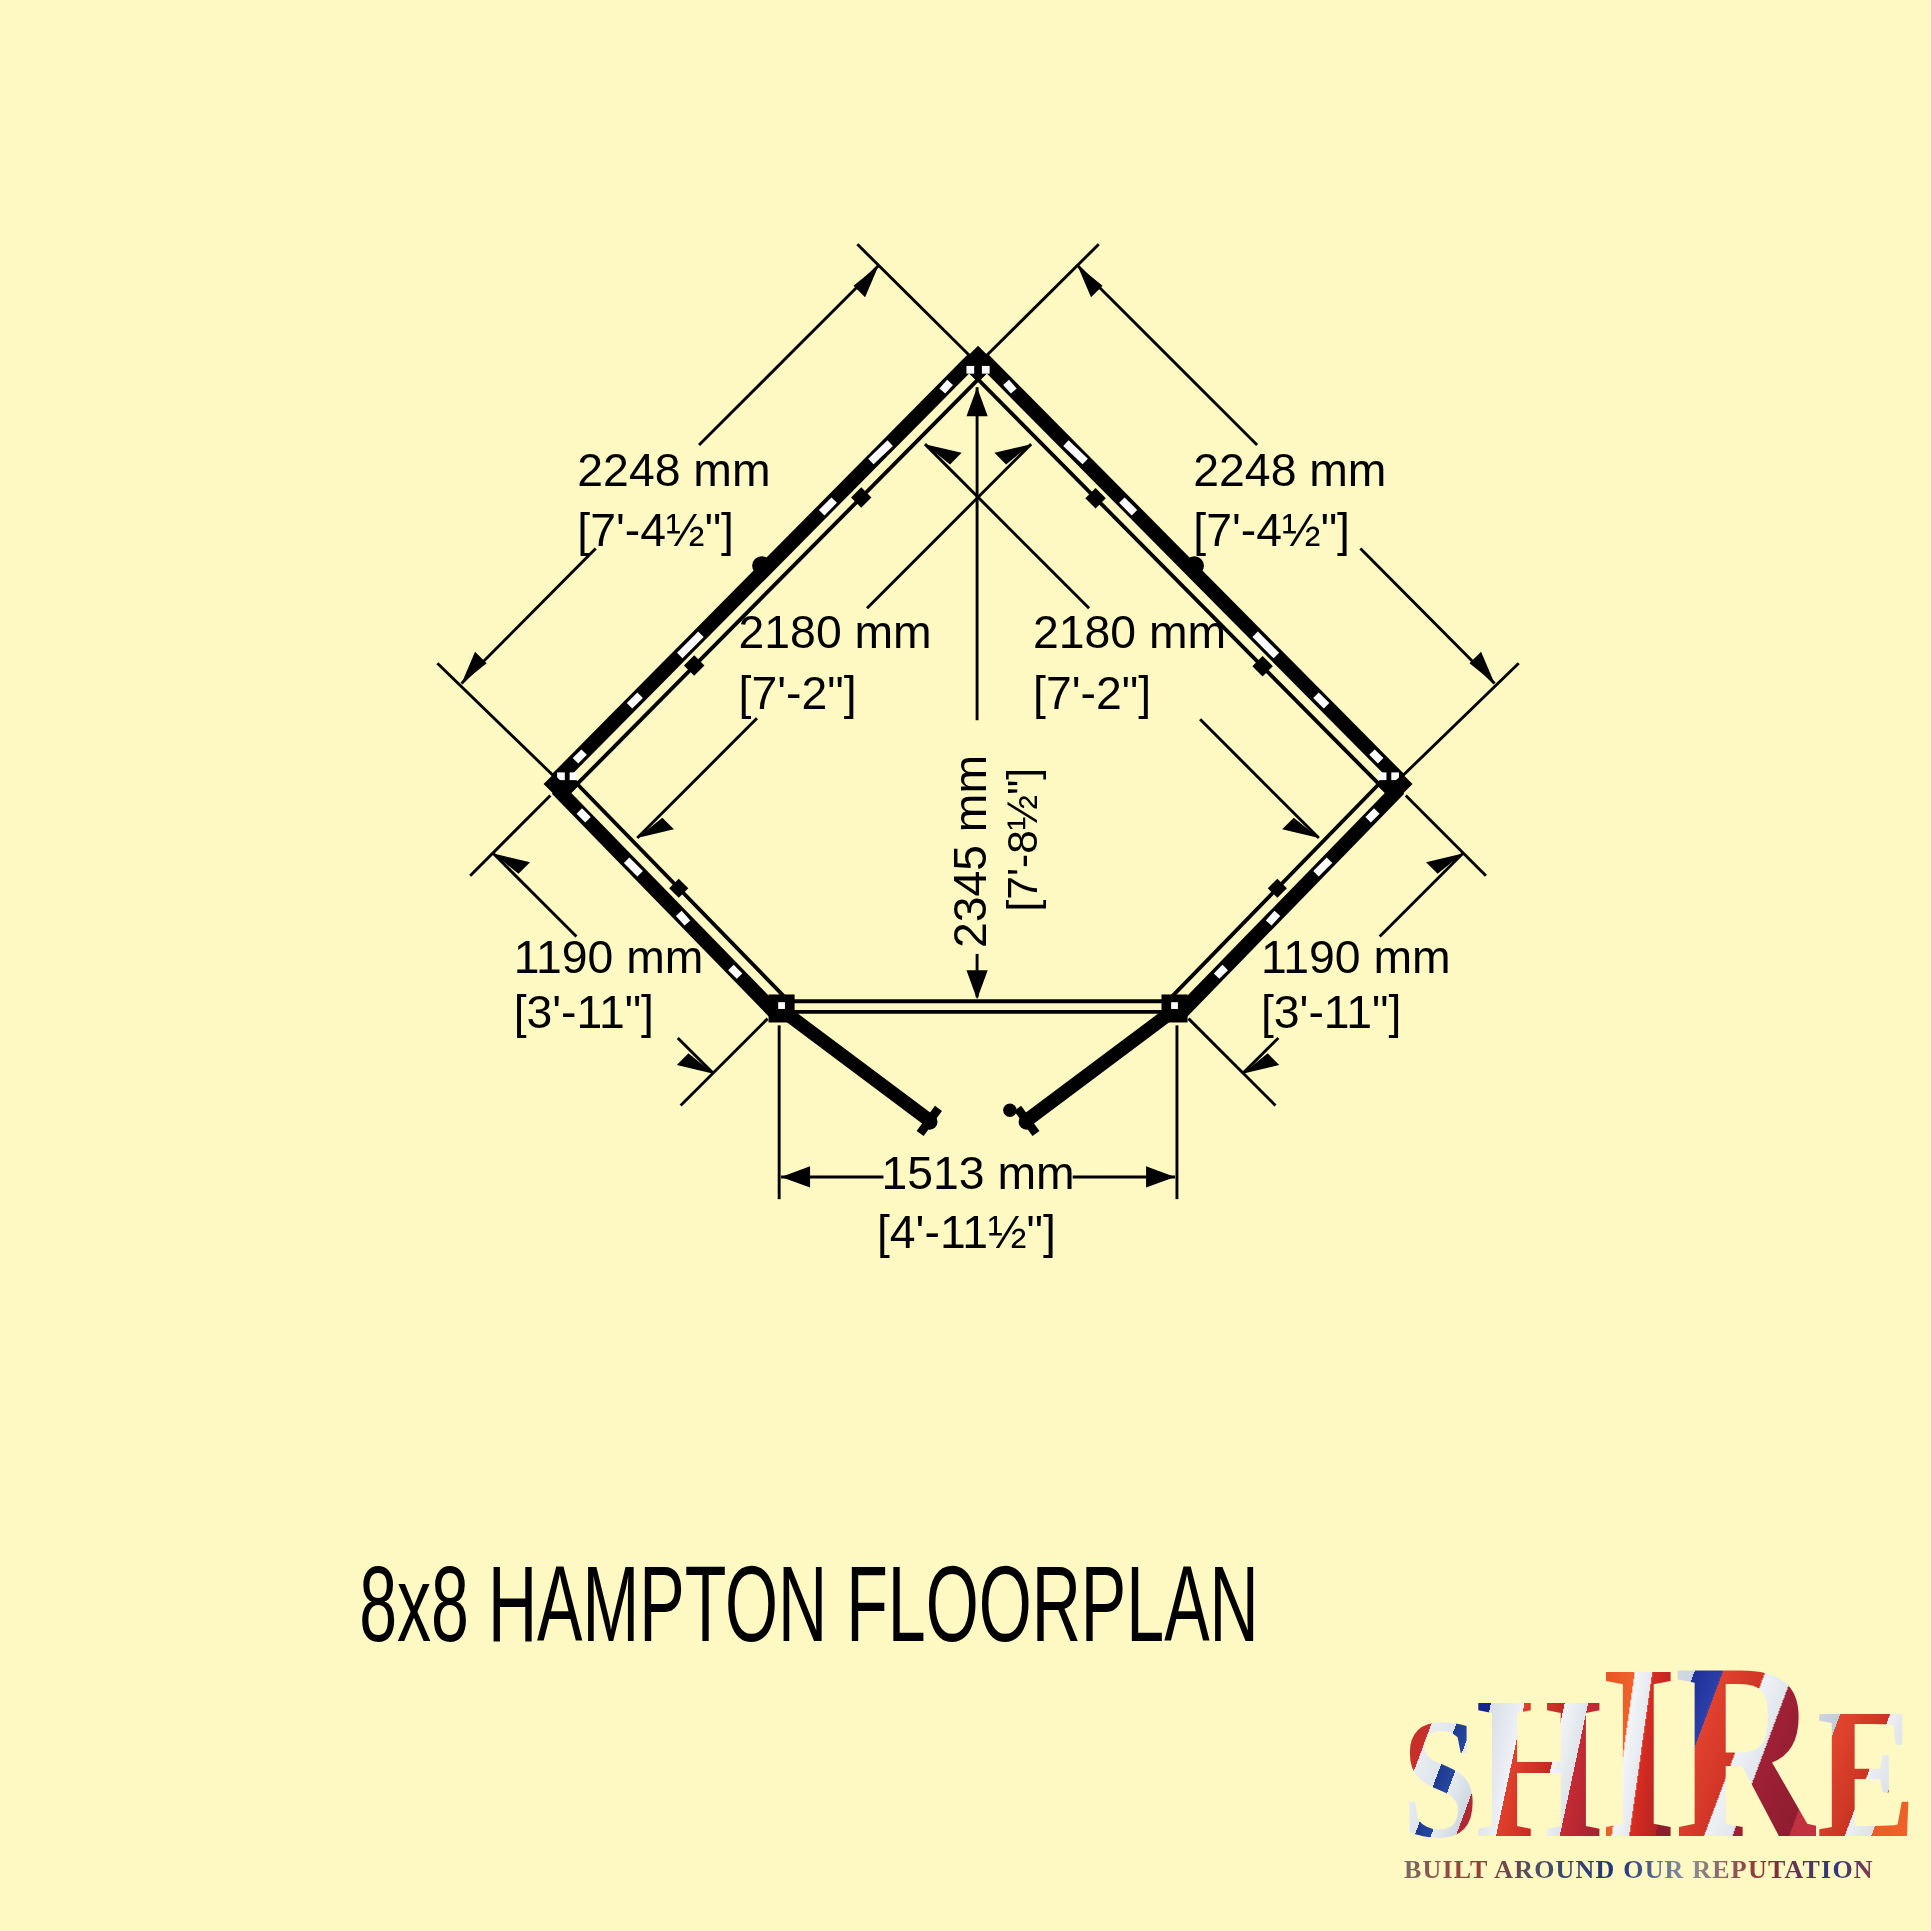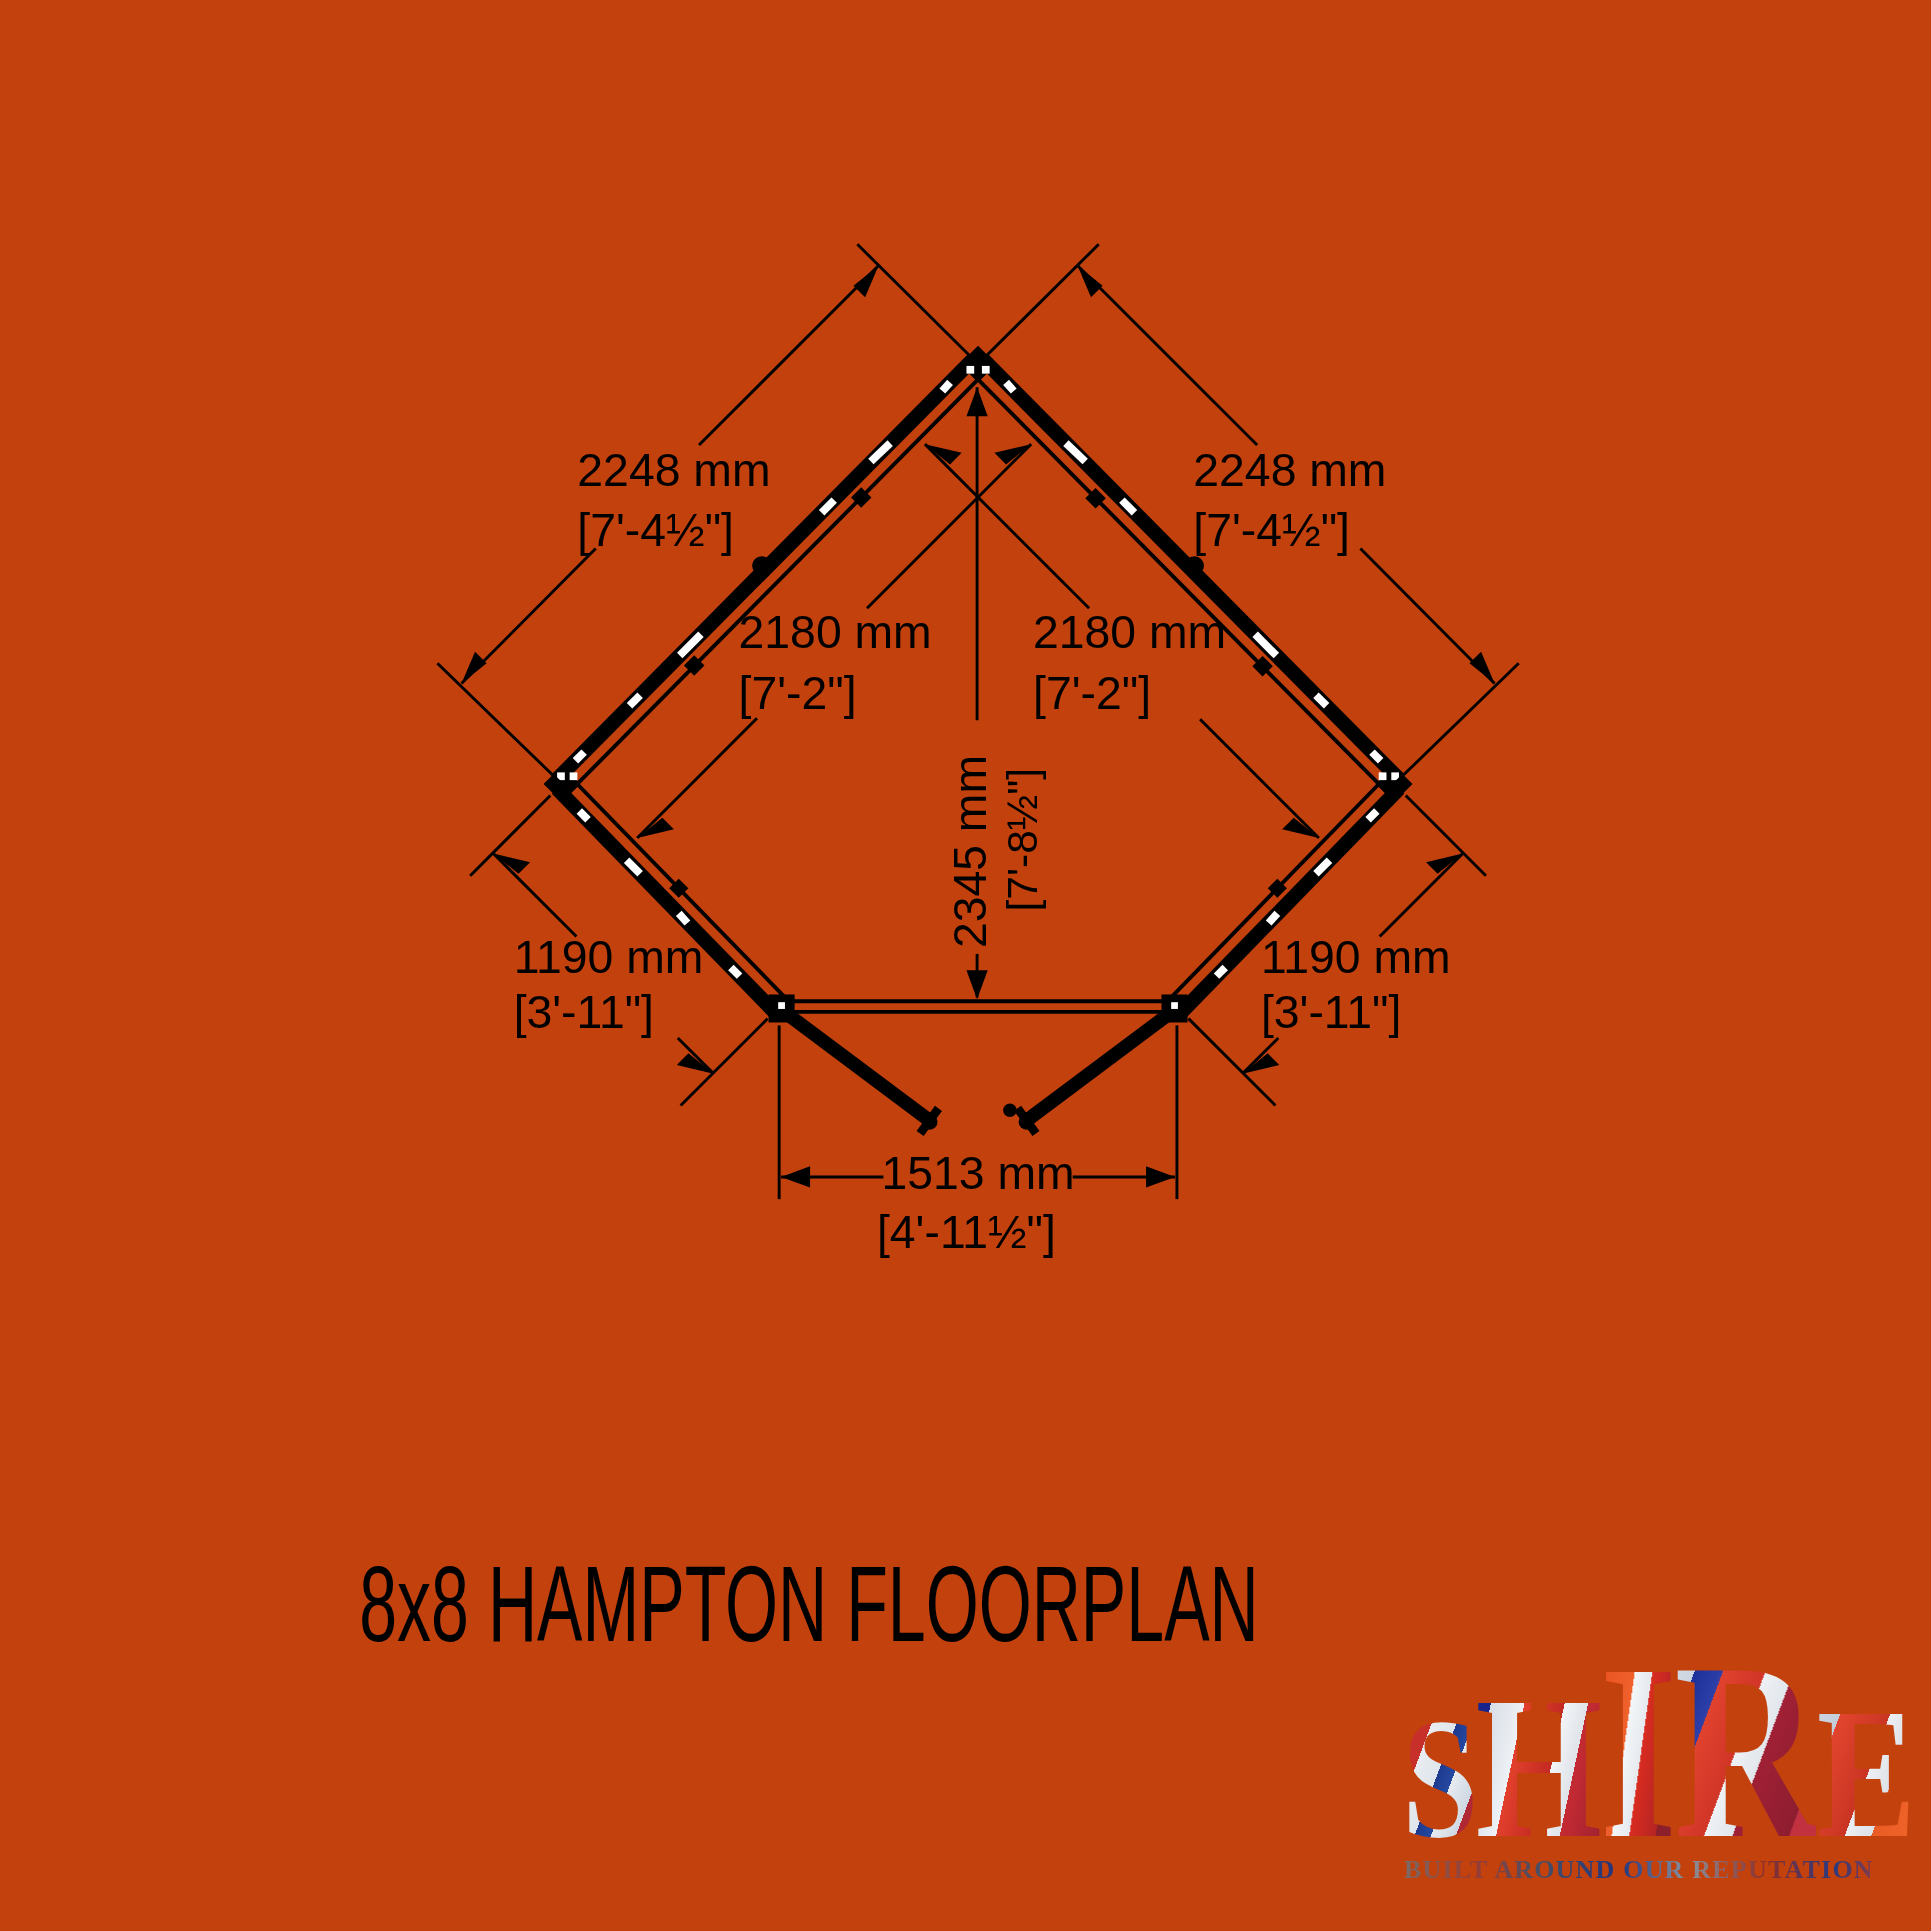--- a/index.html
+++ b/index.html
@@ -1,16 +1,16 @@
 <!DOCTYPE html>
 <html><head>
 <meta charset="utf-8">
 <style>
   html,body{margin:0;padding:0;background:#ffffff;}
-  #page{position:relative;width:1931px;height:1931px;background:#c2410c;overflow:hidden;
+  #page{position:relative;width:1931px;height:1931px;background:#fef9c3;overflow:hidden;
         font-family:"Liberation Sans",sans-serif;}
   svg text{font-family:"Liberation Sans",sans-serif;fill:#000;}
   .dimtxt{font-size:48px;}
   .dimtxt-s{font-size:44px;}
   .titletxt{font-size:112px;}
   
   #logo{position:absolute;left:1402px;top:0;width:502px;height:290px;}
   #logo-letters{position:absolute;left:0;top:1625px;display:flex;align-items:baseline;
     transform:scaleX(0.80);transform-origin:left bottom;letter-spacing:-3.9px;
     font-family:"Liberation Serif",serif;font-weight:bold;line-height:1;}

